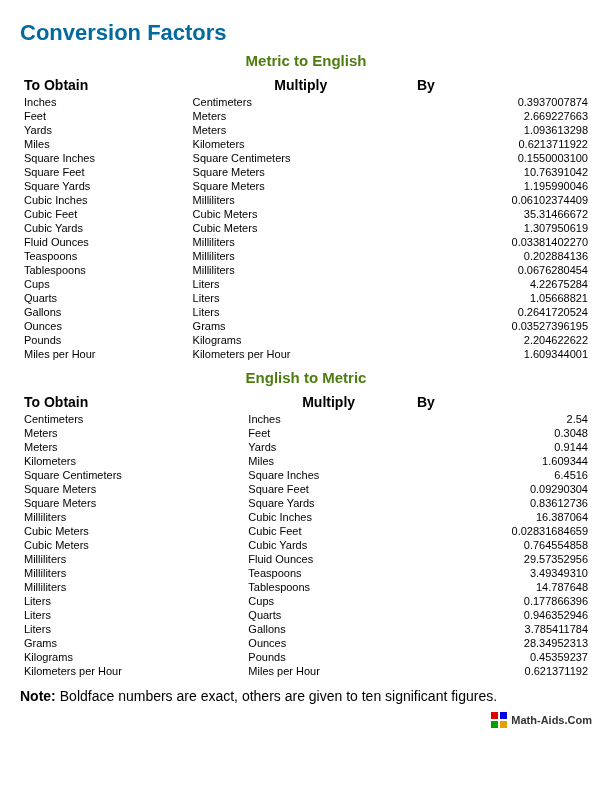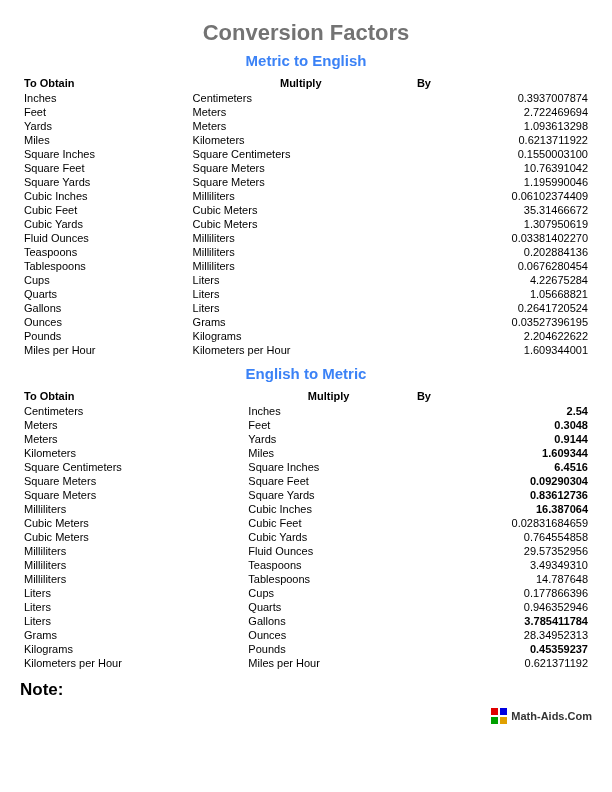--- a/index.html
+++ b/index.html
@@ -6,63 +6,63 @@
     body {
       width: 612px;
       min-height: 792px;
       font-family: Arial, sans-serif;
       font-size: 11px;
       background: #fff;
       color: #000;
       padding: 10px 20px 20px 20px;
     }
     .main-title {
-      text-align: center;
+      text-align: left;
       font-size: 22px;
       font-weight: bold;
-      color: #737373;
+      color: #0369a1;
       margin-bottom: 4px;
       margin-top: 10px;
     }
     .section-title {
       text-align: center;
       font-size: 15px;
       font-weight: bold;
-      color: #3b82f6;
+      color: #4d7c0f;
       margin-bottom: 6px;
       margin-top: 6px;
     }
     table {
       width: 100%;
       border-collapse: collapse;
       margin-bottom: 8px;
     }
     th {
       font-weight: bold;
       text-align: left;
       padding: 2px 4px;
-      font-size: 11px;
+      font-size: 14px;
     }
     th.by-col {
       text-align: left;
     }
     td {
       padding: 1px 4px;
       font-size: 11px;
     }
     td.by-col {
       text-align: right;
       margin-top: 16px;
     }
     .bold-val {
-      font-weight: bold;
+      font-weight: normal;
     }
     .note-section {
       margin-top: 10px;
-      font-size: 17px;
+      font-size: 14px;
       display: flex;
       align-items: flex-start;
     }
     .note-label {
       font-weight: bold;
       margin-right: 4px;
       white-space: nowrap;
     }
     .footer-row {
       display: flex;
@@ -99,21 +99,21 @@
   </thead>
   <tbody id="table1-body">
   <tr>
         <td>Inches</td>
         <td>Centimeters</td>
         <td class="by-col">0.3937007874</td>
       </tr>
       <tr>
         <td>Feet</td>
         <td>Meters</td>
-        <td class="by-col">2.722469694</td>
+        <td class="by-col">2.669227663</td>
       </tr>
       <tr>
         <td>Yards</td>
         <td>Meters</td>
         <td class="by-col">1.093613298</td>
       </tr>
       <tr>
         <td>Miles</td>
         <td>Kilometers</td>
         <td class="by-col">0.6213711922</td>
@@ -299,20 +299,21 @@
       <tr>
         <td>Kilometers per Hour</td>
         <td>Miles per Hour</td>
         <td class="by-col">0.621371192</td>
       </tr>
     </tbody>
 </table>
 
 <div class="note-section">
   <span class="note-label">Note:</span>
+  <span>Boldface numbers are exact, others are given to ten significant figures.</span>
 </div>
 
 <div class="footer-row">
   <div class="footer-logo">
     <svg class="logo-icon" viewBox="0 0 16 16">
       <rect x="0" y="0" width="7" height="7" fill="#e00000"></rect>
       <rect x="9" y="0" width="7" height="7" fill="#0000e0"></rect>
       <rect x="0" y="9" width="7" height="7" fill="#00a000"></rect>
       <rect x="9" y="9" width="7" height="7" fill="#e0a000"></rect>
     </svg>

